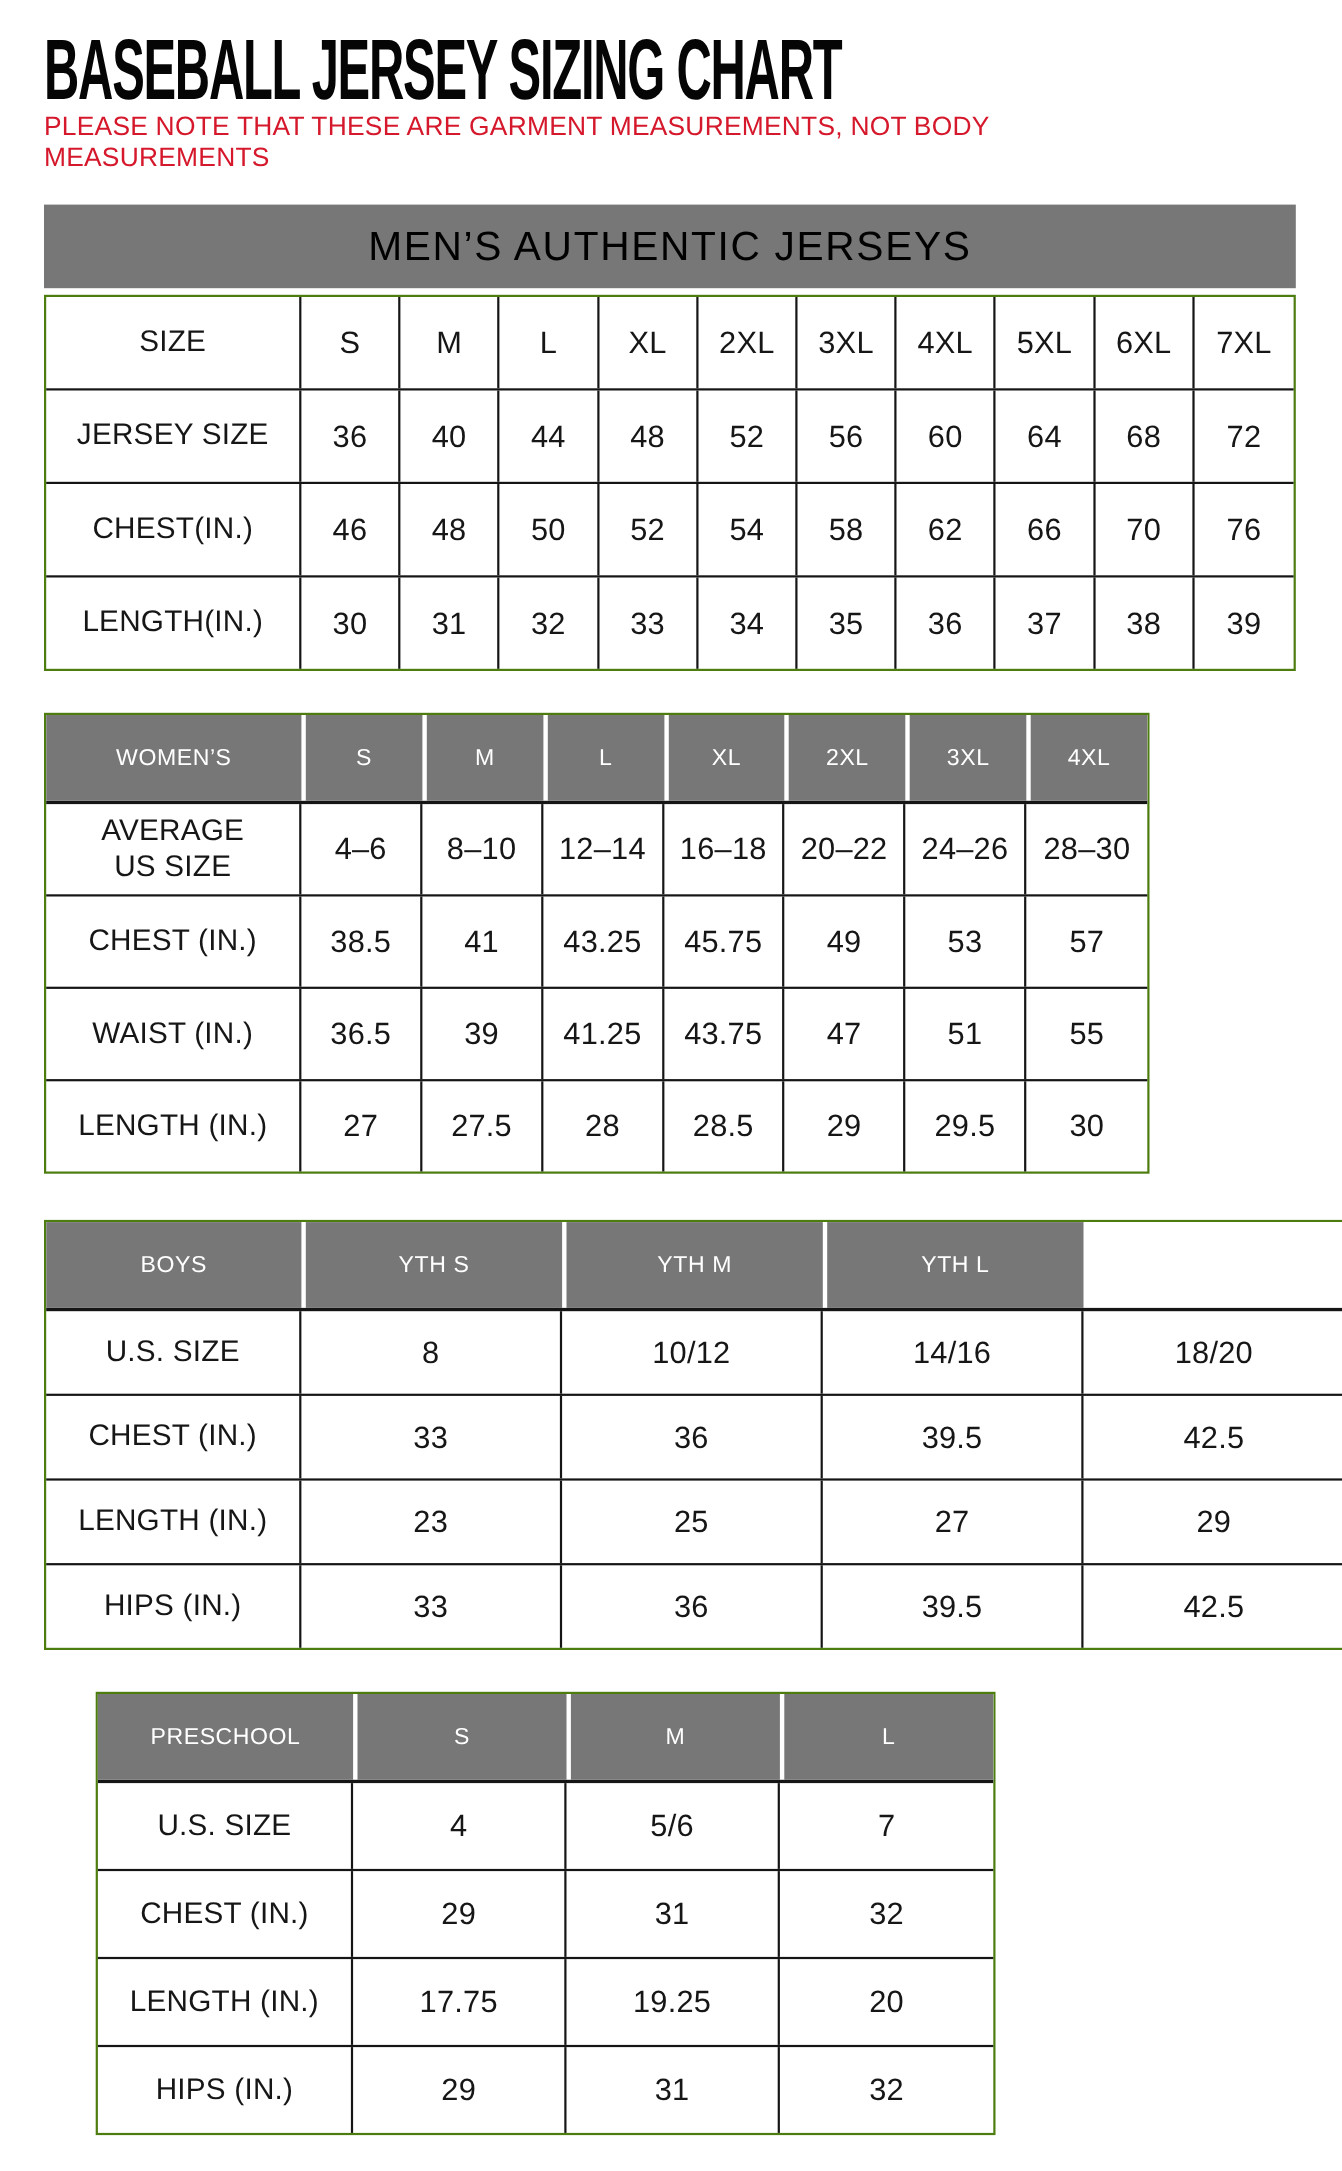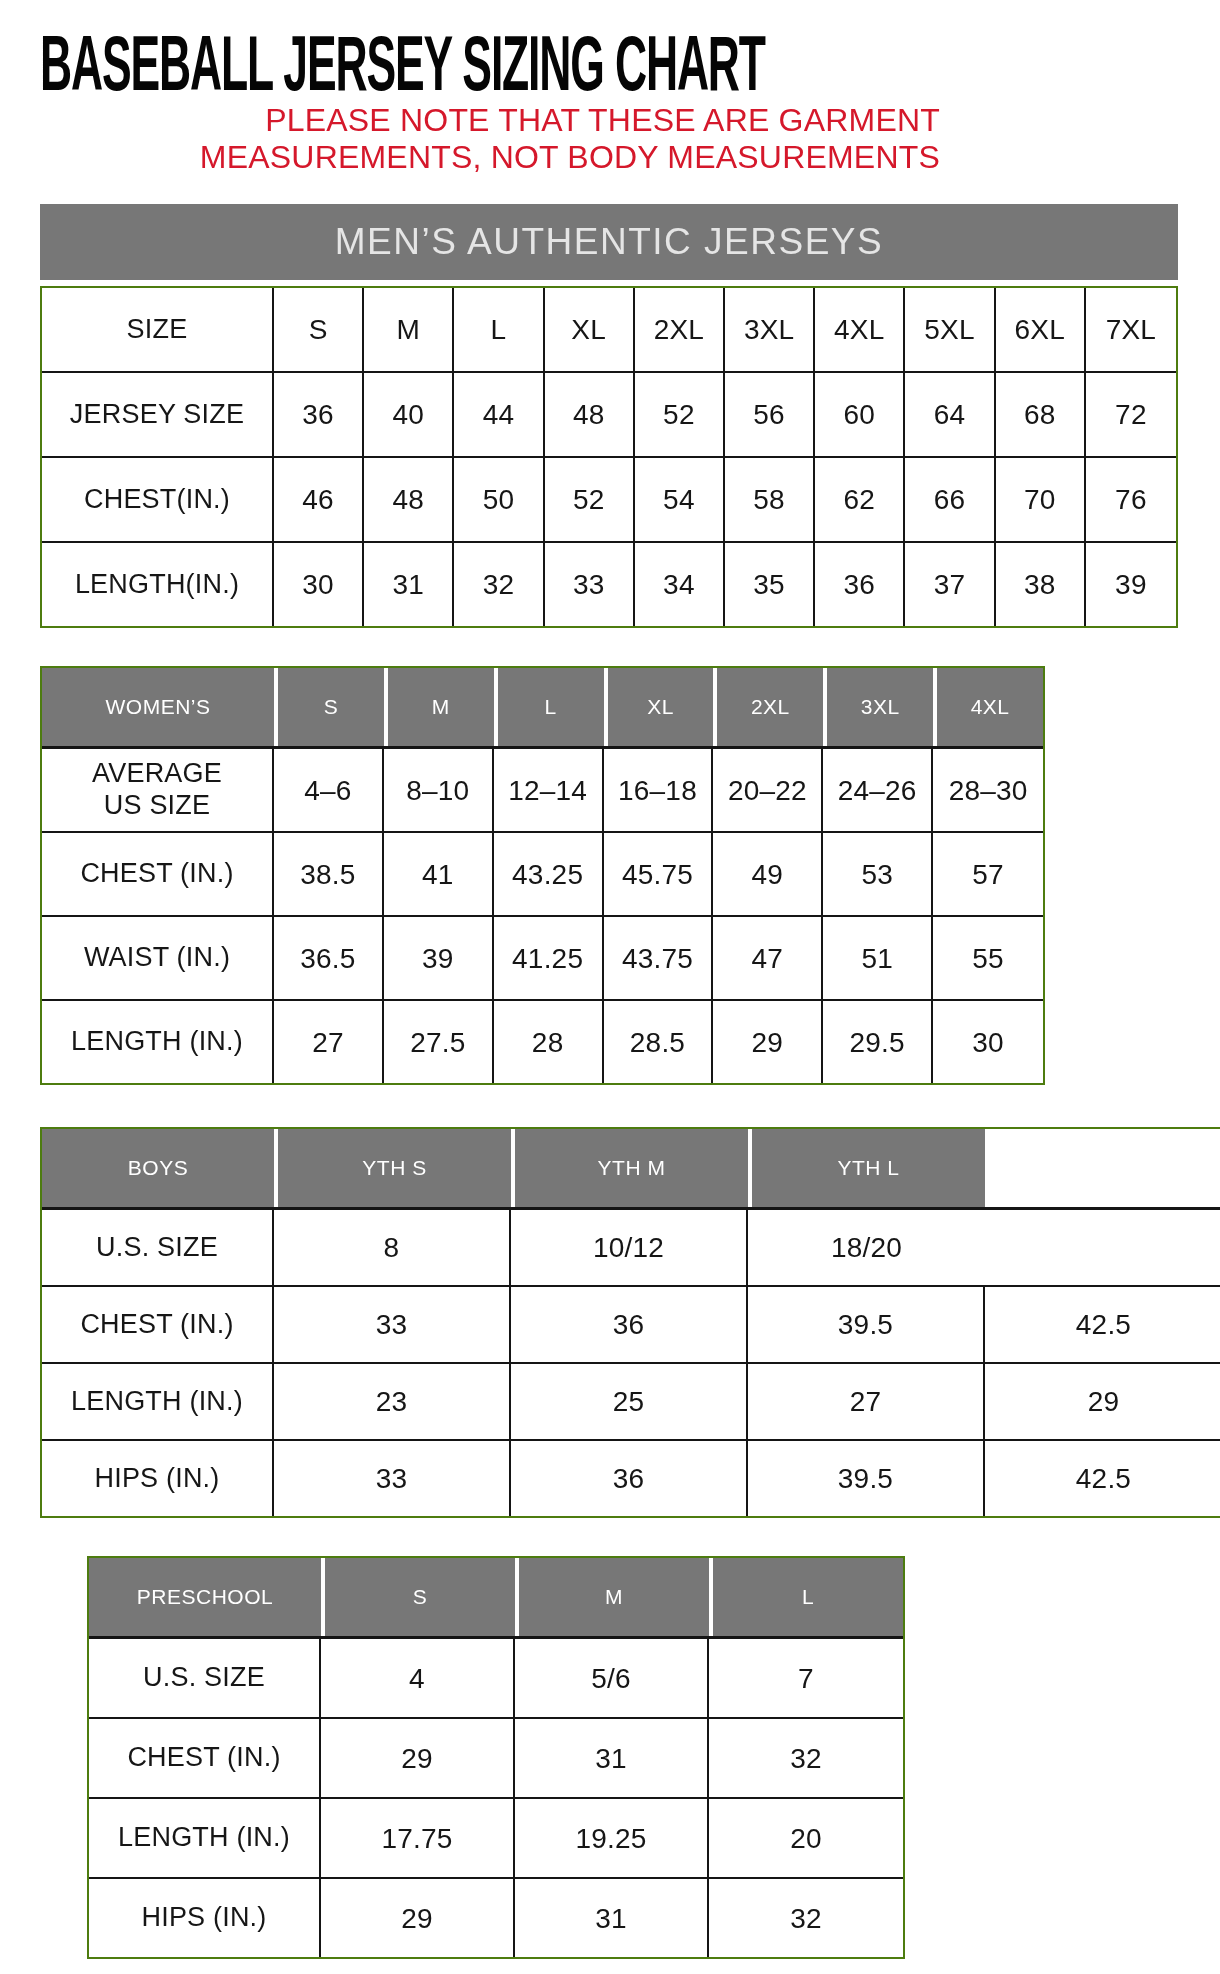--- a/index.html
+++ b/index.html
@@ -30,31 +30,30 @@
     line-height:1;
     color:#050505;
     transform:scale(0.57,1.0);
     transform-origin:left center;
     white-space:nowrap;
   }
   
   .note{
     margin:14px 0 0 0;
     width:900px;
-    font-size:32px;
+    font-size:24px;
     line-height:1.16;
     color:#d5182b;
     letter-spacing:0.2px;
-    text-align:right;
   }
   
   .banner{
     height:76px;
     background:#777777;
-    color:#e5e5e5;
+    color:#000000;
     display:flex;
     align-items:center;
     justify-content:center;
     font-size:37px;
     letter-spacing:1.5px;
     margin-bottom:6px;
   }
   .tbl{
     border:2px solid #4d7c0f;
     background:#ffffff;
@@ -236,20 +235,21 @@
         <div class="hdr" style="grid-template-columns: 232px repeat(4, 1fr);">
           <div class="hc">BOYS</div>
           <div class="hc">YTH S</div>
           <div class="hc">YTH M</div>
           <div class="hc">YTH L</div>
         </div>
         <div class="row" style="grid-template-columns: 232px repeat(4, 1fr);">
           <div class="cell label">U.S. SIZE</div>
           <div class="cell">8</div>
           <div class="cell">10/12</div>
+          <div class="cell">14/16</div>
           <div class="cell">18/20</div>
         </div>
         <div class="row" style="grid-template-columns: 232px repeat(4, 1fr);">
           <div class="cell label">CHEST (IN.)</div>
           <div class="cell">33</div>
           <div class="cell">36</div>
           <div class="cell">39.5</div>
           <div class="cell">42.5</div>
         </div>
         <div class="row" style="grid-template-columns: 232px repeat(4, 1fr);">

